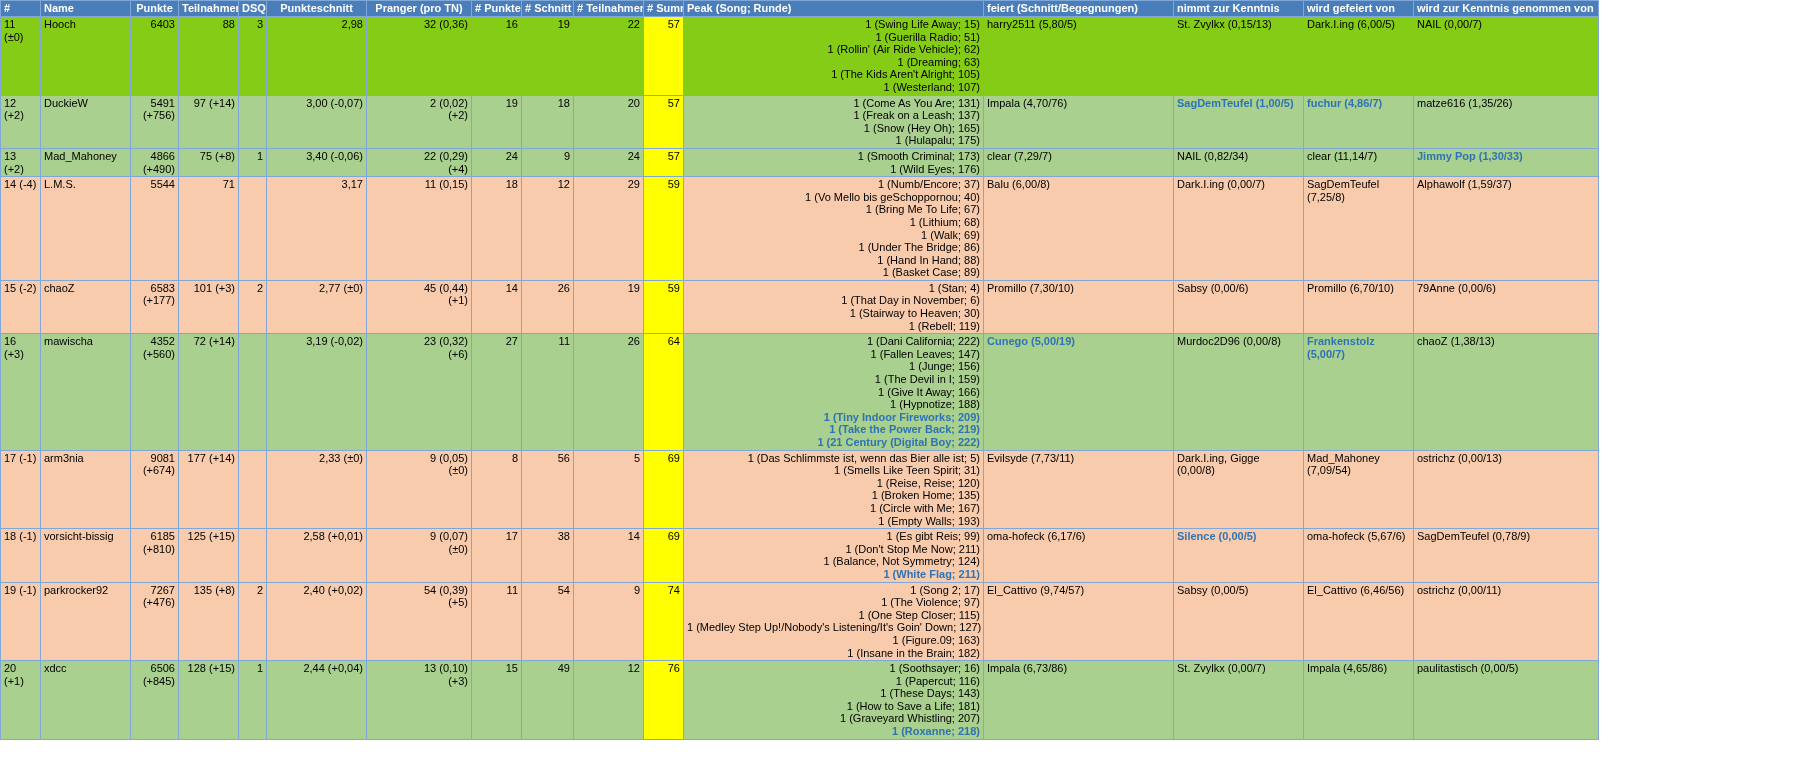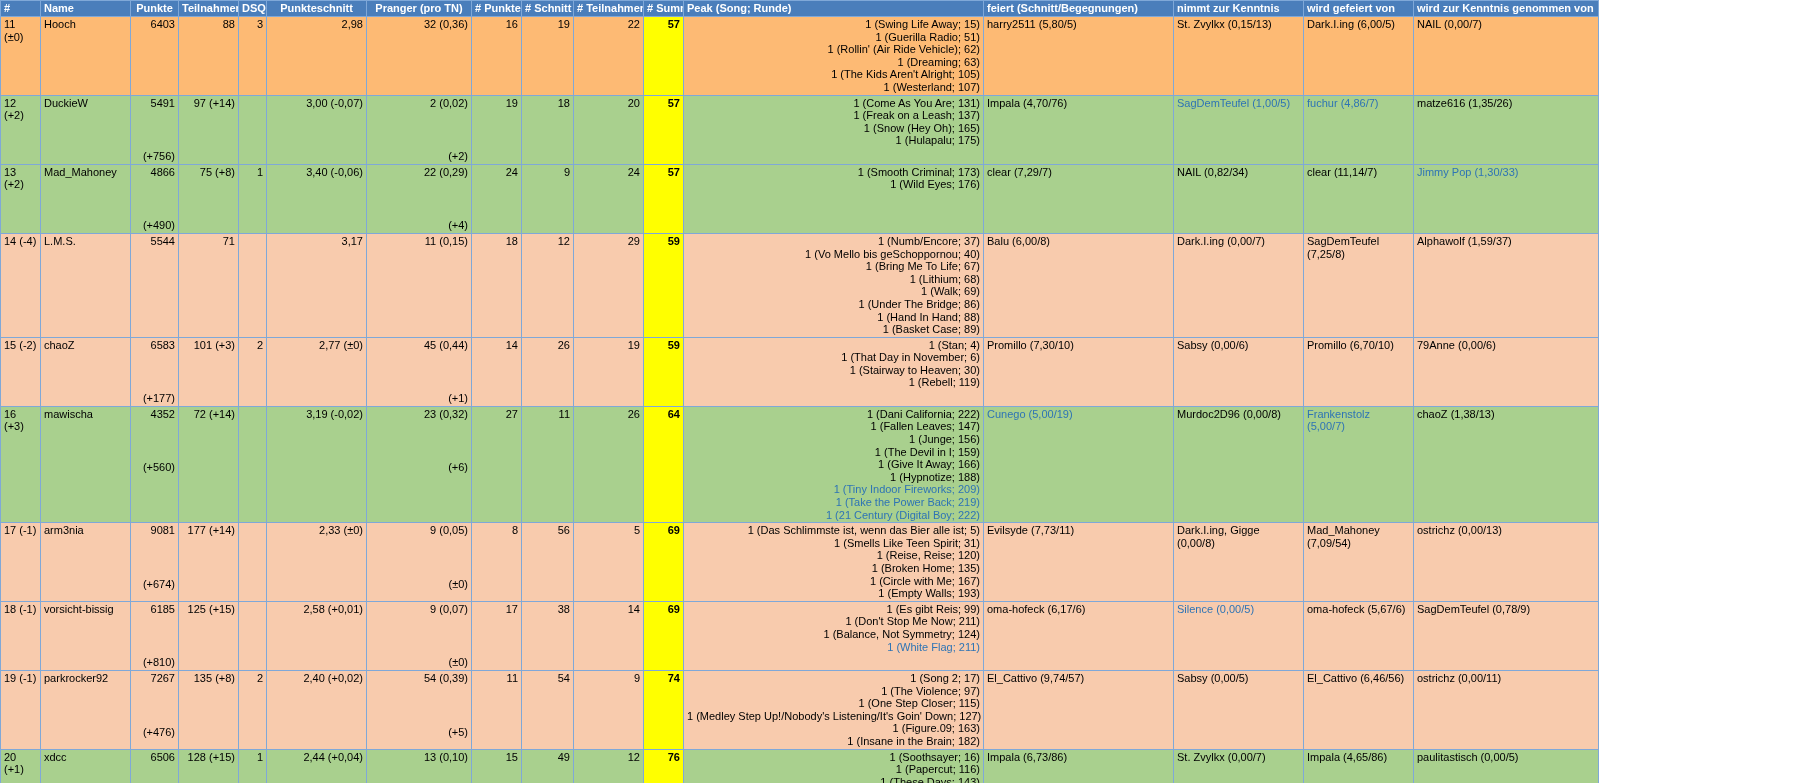--- a/index.html
+++ b/index.html
@@ -4,26 +4,26 @@
 <style>
   html,body{margin:0;padding:0;background:#ffffff;}
   body{font-family:"Liberation Sans", sans-serif;font-size:11px;color:#000;}
   #sheet{width:1806px;}
   table{border-collapse:collapse;table-layout:fixed;width:1568px;}
   th,td{border:1px solid #7fa8d8;vertical-align:top;padding:1px 3px;font-size:11px;line-height:12.6px;overflow:hidden;}
   thead th{background:#4a7ebb;color:#ffffff;font-weight:bold;text-align:left;white-space:nowrap;padding:1px 3px;height:13px;}
   thead th.num{text-align:center;}
   td.num{text-align:right;white-space:nowrap;}
   td.txt{text-align:left;}
-  .r-white td{background:#fdba74;}
+  .r-white td{background:#84cc16;}
   .r-green td{background:#a9d08e;}
   .r-orange td{background:#f8cbad;}
-  td.sum{background:#ffff00 !important;font-weight:bold;}
-  .sub{display:block;margin-top:41px;}
-  .blue{color:#2e74b5;}
+  td.sum{background:#ffff00 !important;font-weight:normal;}
+  .sub{display:block;}
+  .blue{color:#2e74b5;font-weight:bold;}
   .peak div{white-space:nowrap;text-align:right;}
   .c-rank{width:40px;}
   .c-name{width:90px;}
   .c-punkte{width:48px;}
   .c-teil{width:60px;}
   .c-dsq{width:28px;}
   .c-schnitt{width:100px;}
   .c-pranger{width:105px;}
   .c-hpunkte{width:50px;}
   .c-hschnitt{width:52px;}

